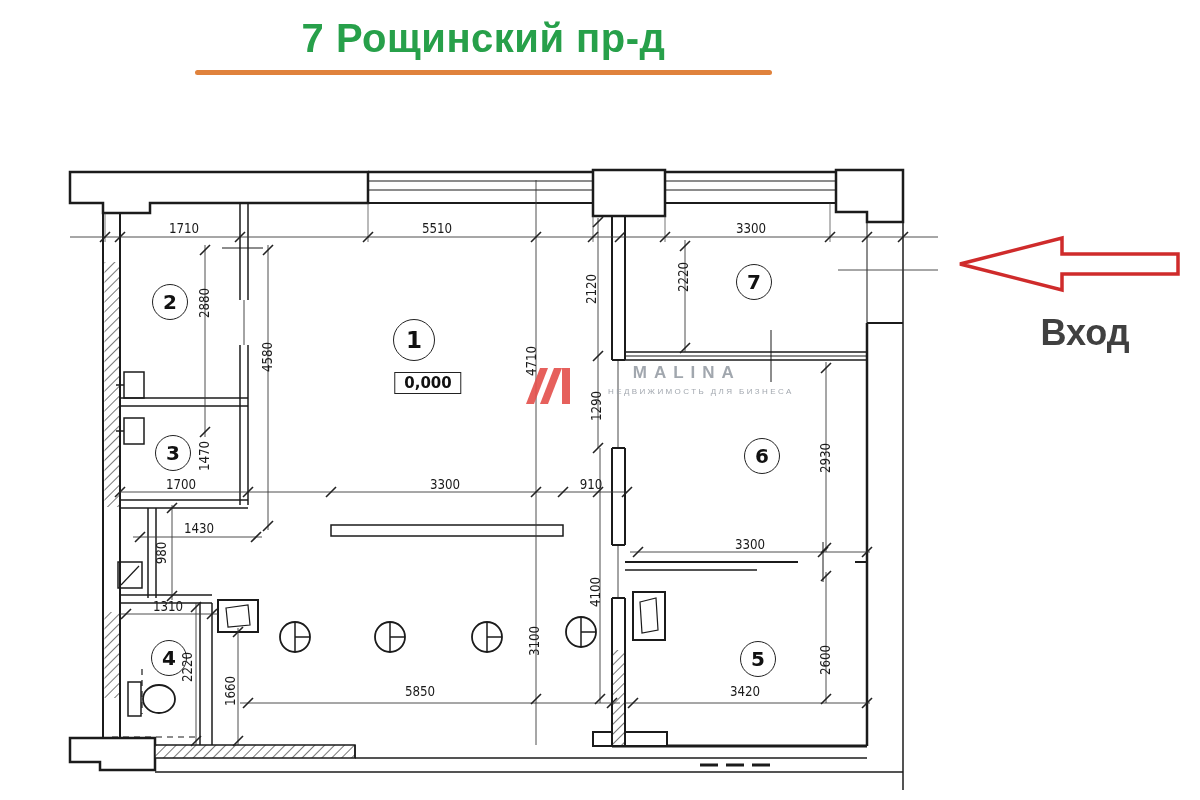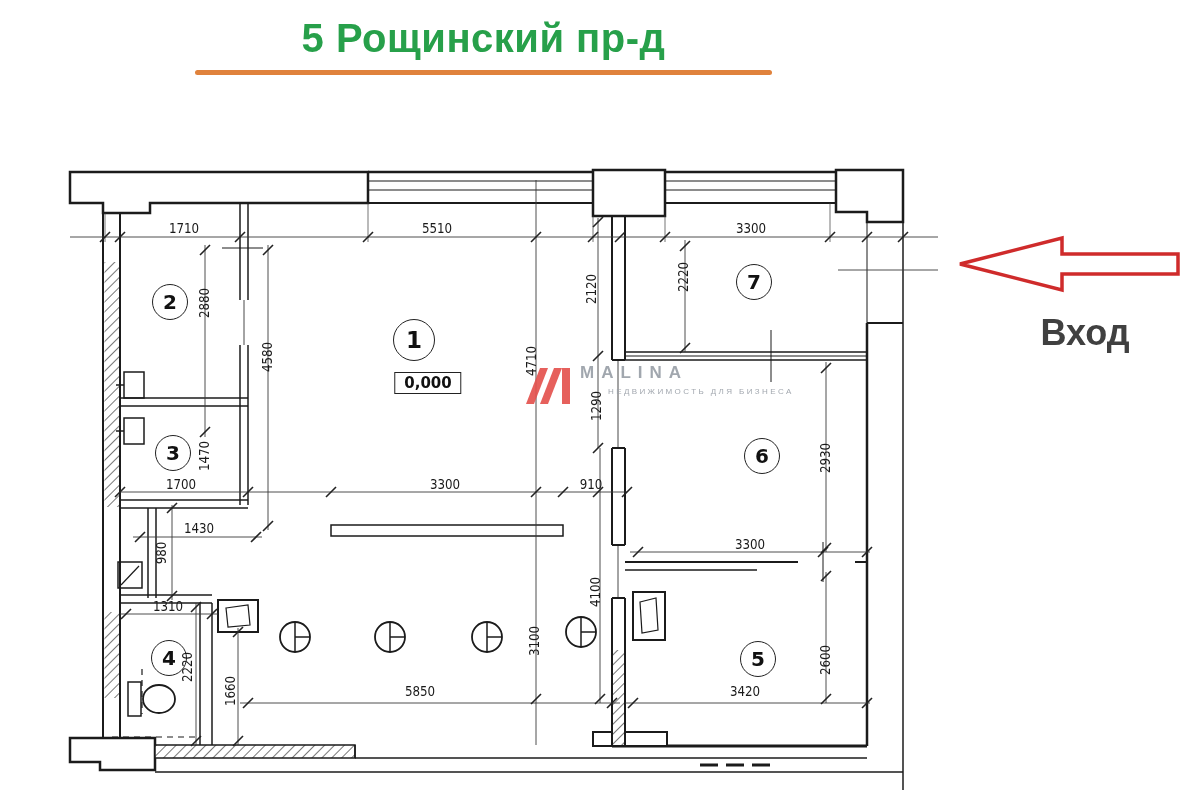--- a/index.html
+++ b/index.html
@@ -18,36 +18,36 @@
              transform:translate(-50%,-50%) scaleX(0.88);}
   .dim-label.vert{transform:translate(-50%,-50%) rotate(-90deg) scaleX(0.88);}
   .room-circle{position:absolute;border:1.6px solid #222;border-radius:50%;background:#fff;
                display:flex;align-items:center;justify-content:center;
                font-weight:bold;color:#111;}
   .level-mark{position:absolute;border:1.6px solid #222;background:#fff;padding:1px 9px;
               font-weight:bold;font-size:15px;color:#111;transform:translate(-50%,-50%);}
   
   .watermark{position:absolute;left:524px;top:362px;display:flex;align-items:flex-start;gap:10px;
              z-index:4;opacity:0.92;}
-  .wm-text{display:flex;flex-direction:column;}
+  .wm-text{display:flex;flex-direction:column;align-items:center;}
   .wm-brand{font-family:"Liberation Sans",sans-serif;font-size:17px;font-weight:bold;
             letter-spacing:7px;color:#9aa0a8;line-height:21px;}
   .wm-tag{font-family:"Liberation Sans",sans-serif;font-size:8px;letter-spacing:2.4px;
           color:#9aa0a8;margin-top:4px;white-space:nowrap;}
   
   #entrance-arrow{position:absolute;left:950px;top:232px;z-index:2;}
   .entrance-label{position:absolute;left:1000px;top:312px;width:170px;text-align:center;
                   font-family:"Liberation Sans",sans-serif;font-weight:bold;font-size:36px;
                   color:#cf2b2b;z-index:2;}
 </style>
 </head>
 <body>
 
 <div class="header">
-  <div class="title" style="color: rgb(39, 160, 74);">5 Рощинский пр-д</div>
+  <div class="title" style="color: rgb(39, 160, 74);">7 Рощинский пр-д</div>
   <div class="underline" style="background: rgb(224, 130, 60);"></div>
 </div>
 
 <svg id="plan-svg" width="1200" height="800" viewBox="0 0 1200 800">
   <defs>
     <pattern id="hatch" patternUnits="userSpaceOnUse" width="7" height="7" patternTransform="rotate(45)">
       <rect width="7" height="7" fill="#ffffff"></rect>
       <line x1="0" y1="0" x2="0" y2="7" stroke="#555" stroke-width="1.6"></line>
     </pattern>
   </defs>

